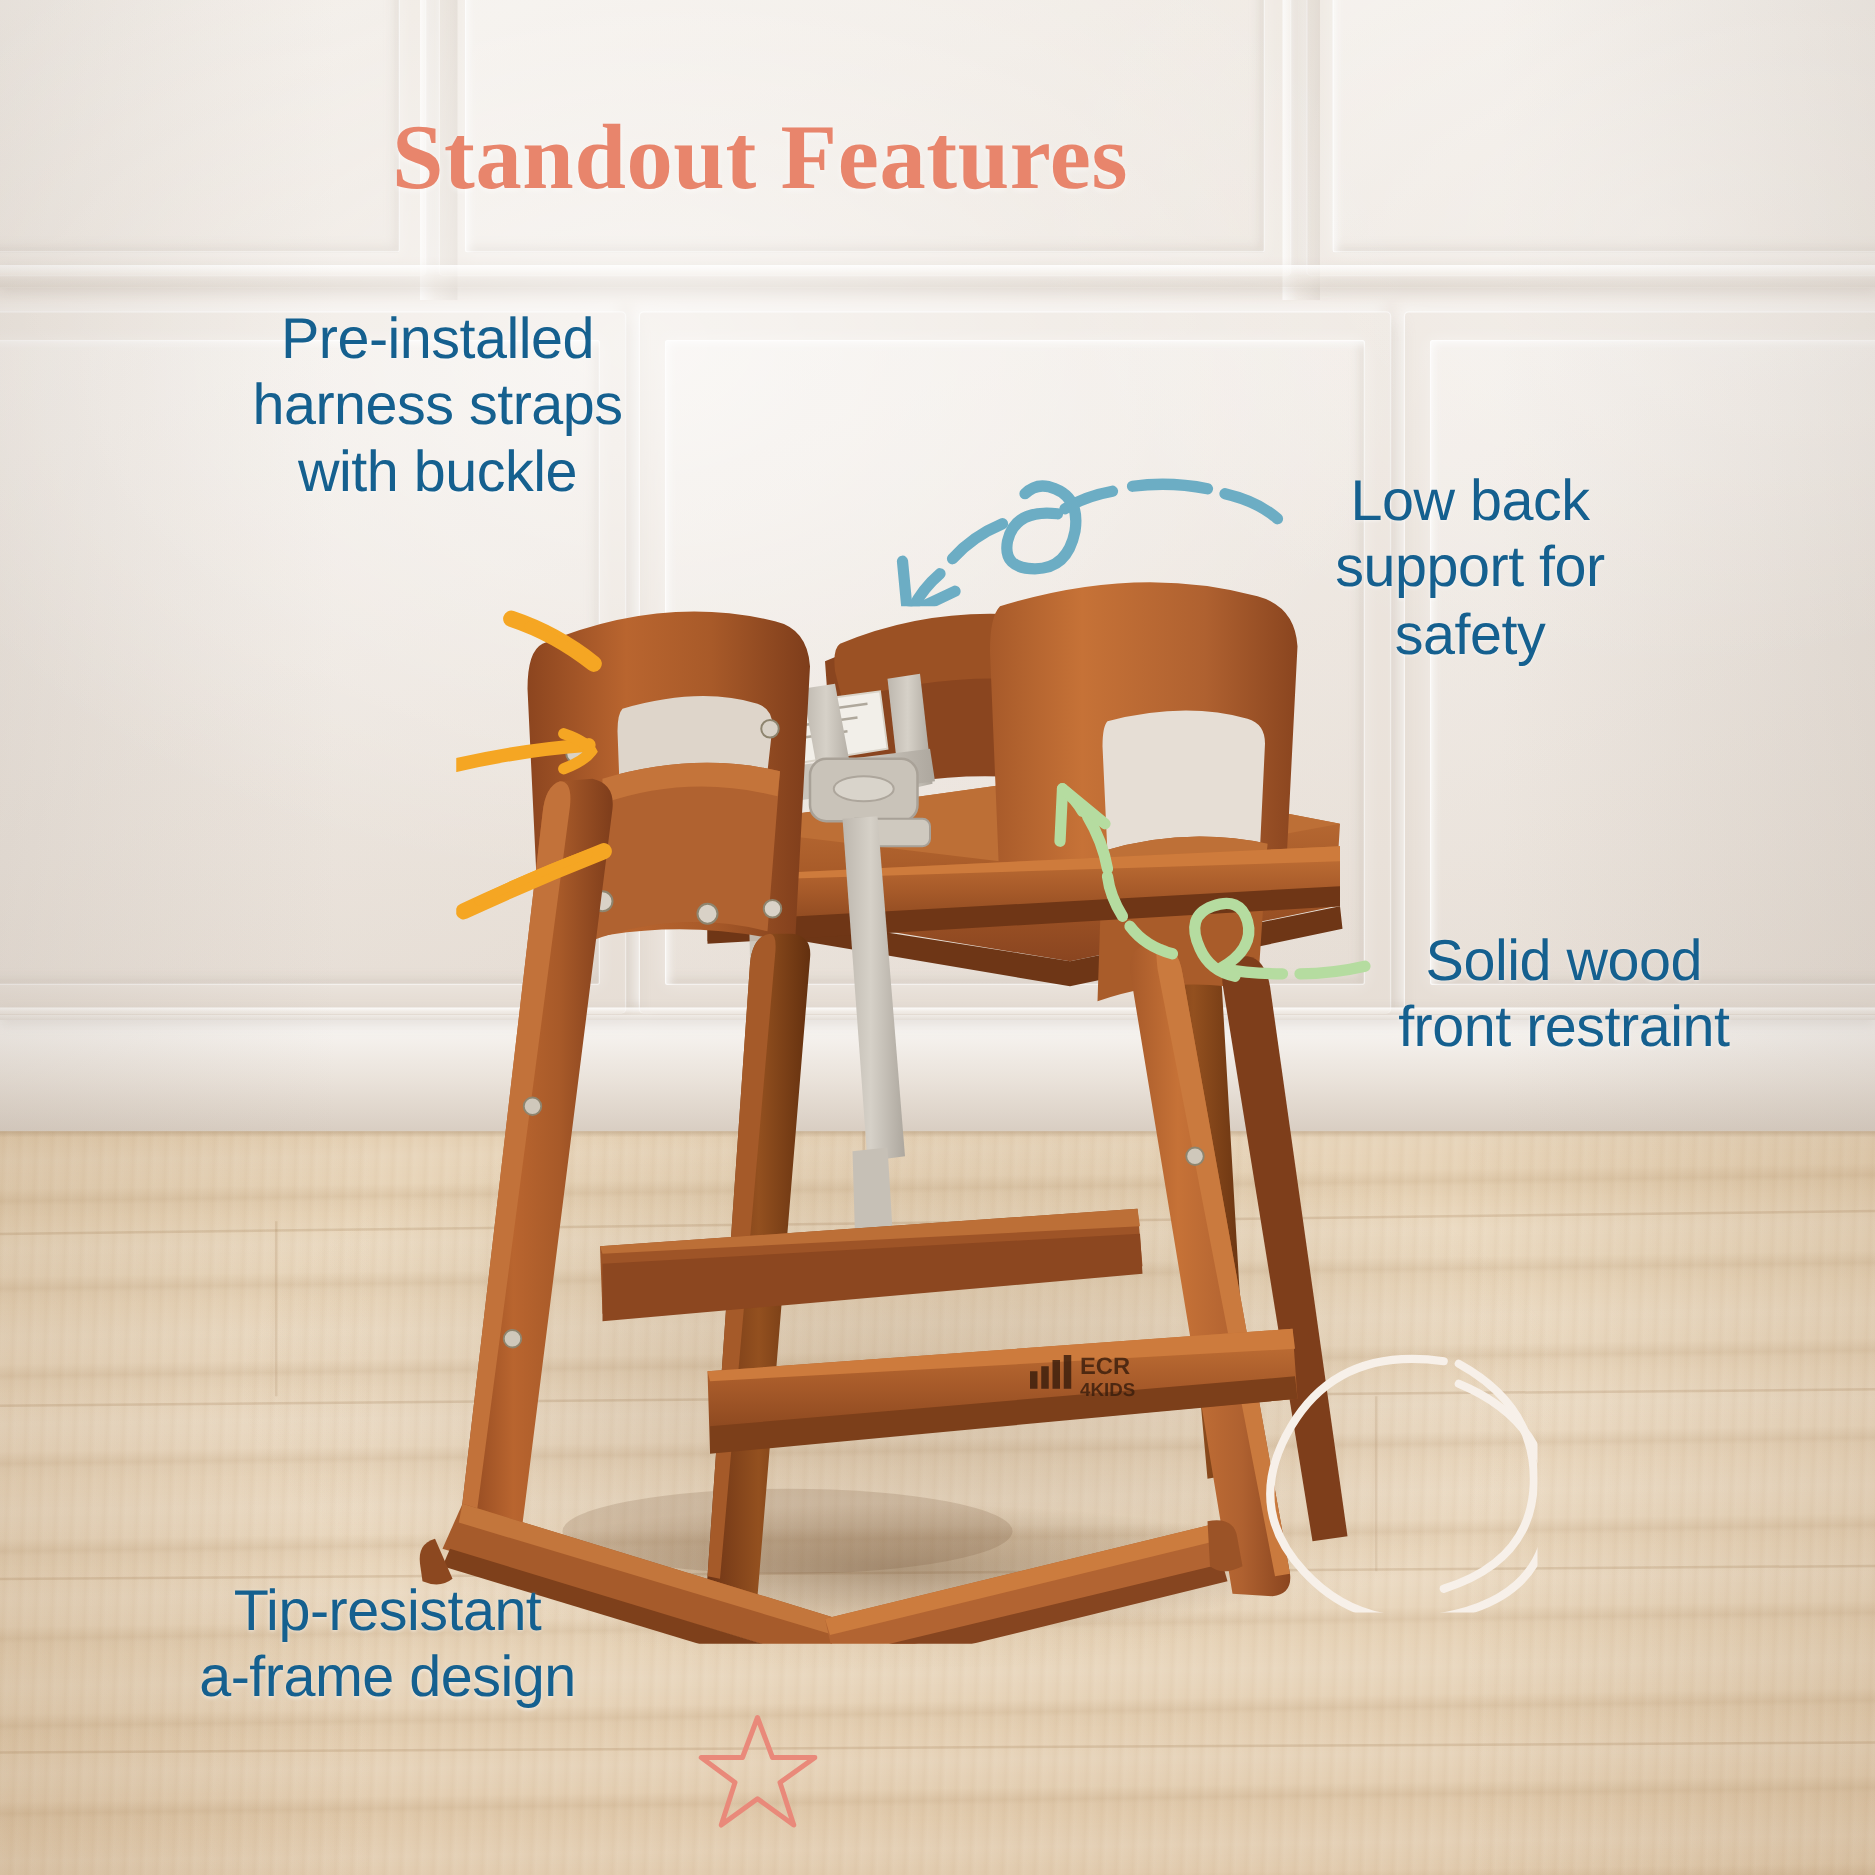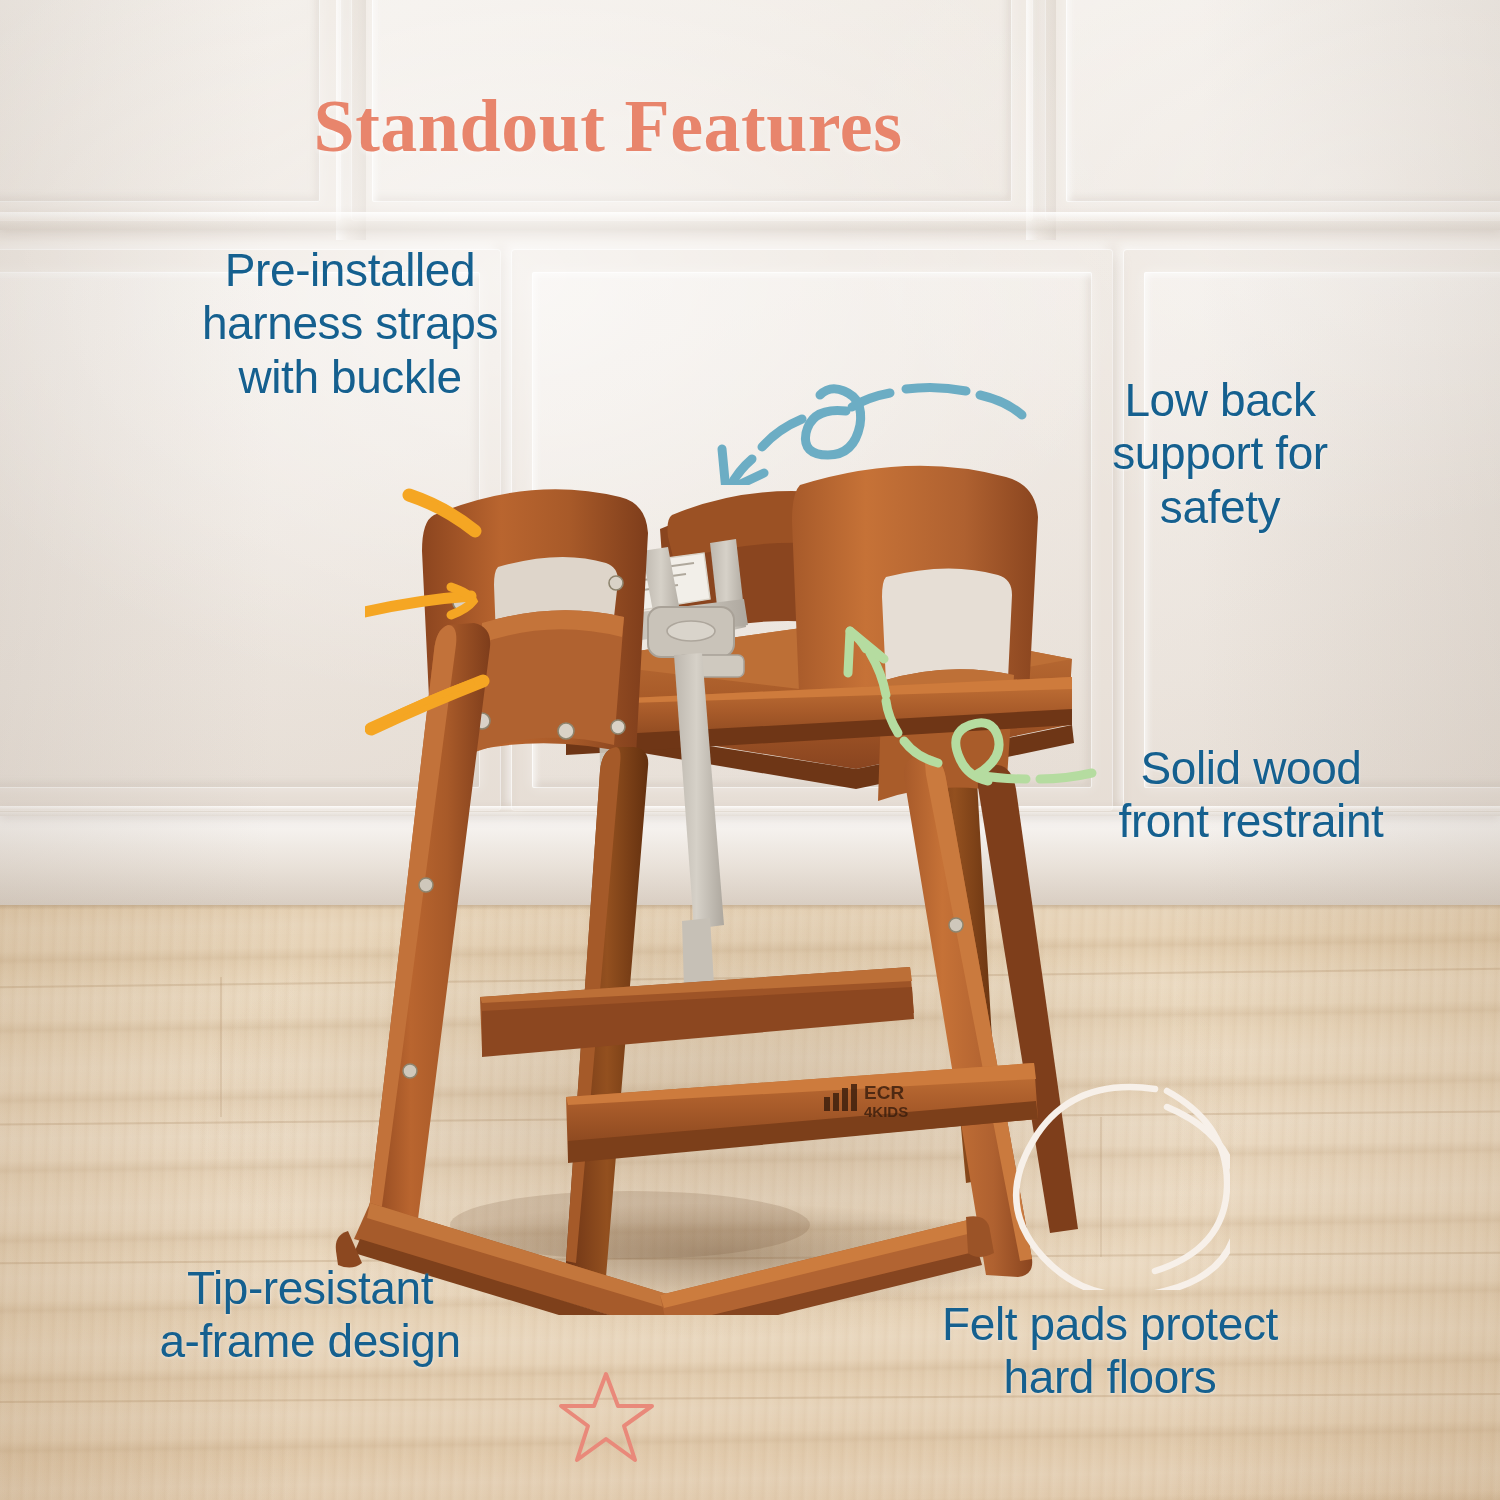--- a/index.html
+++ b/index.html
@@ -365,22 +365,21 @@
   </svg>
 
   <svg class="doodle" style="left:558px;top:1368px;" width="96" height="96">
     <polygon points="48,6 60,38 94,38 66,58 77,92 48,71 19,92 30,58 3,38 36,38" fill="none" stroke="#E9897A" stroke-width="4" stroke-linejoin="round"></polygon>
   </svg>
 
   <div class="headline">Standout Features</div>
 
   <div class="callout c-center" style="left:110px;top:244px;width:480px;">Pre-installed<br>harness straps<br>with buckle</div>
 
-  <div class="callout c-center" style="left:1020px;top:374px;width:400px;">Low back<br>support for<br>safety</div>
+  <div class="callout c-center" style="left:976px;top:374px;width:400px;">Low back<br>support for<br>safety</div>
 
 
   <div class="callout c-center" style="left:1036px;top:742px;width:430px;">Solid wood<br>front restraint</div>
 
   <div class="callout c-center" style="left:60px;top:1262px;width:500px;">Tip-resistant<br>a-frame design</div>
 
-  <div class="callout c-center" style="left:840px;top:1298px;width:540px;">Felt pads protect<br>hard floors</div>
 
 </div>
 
 </body></html>

